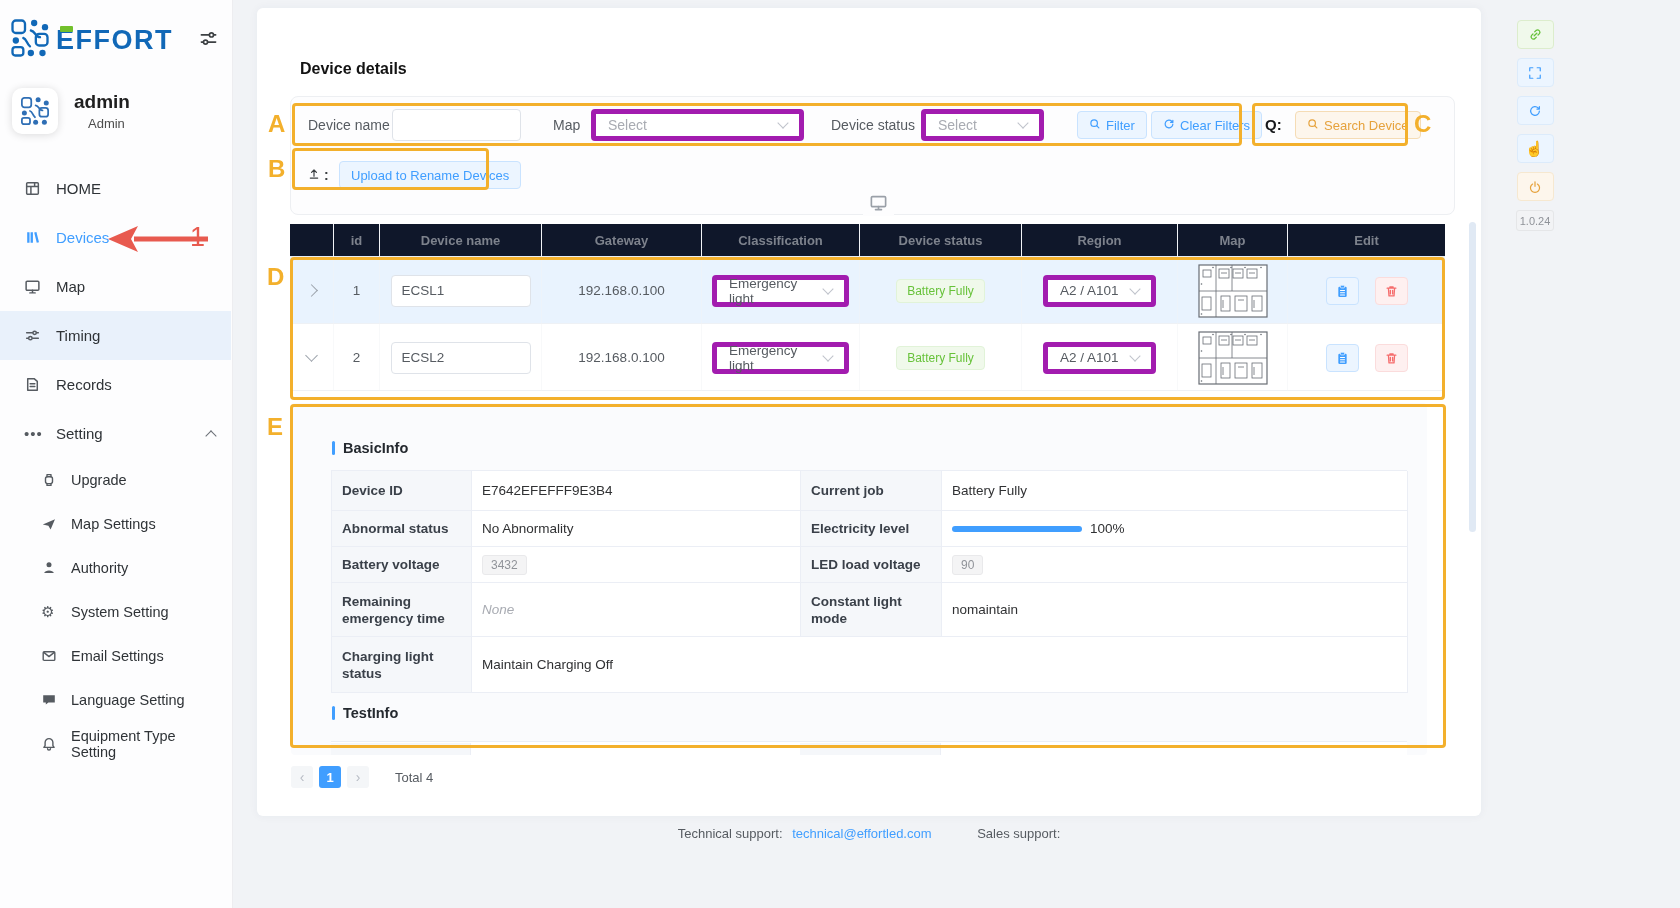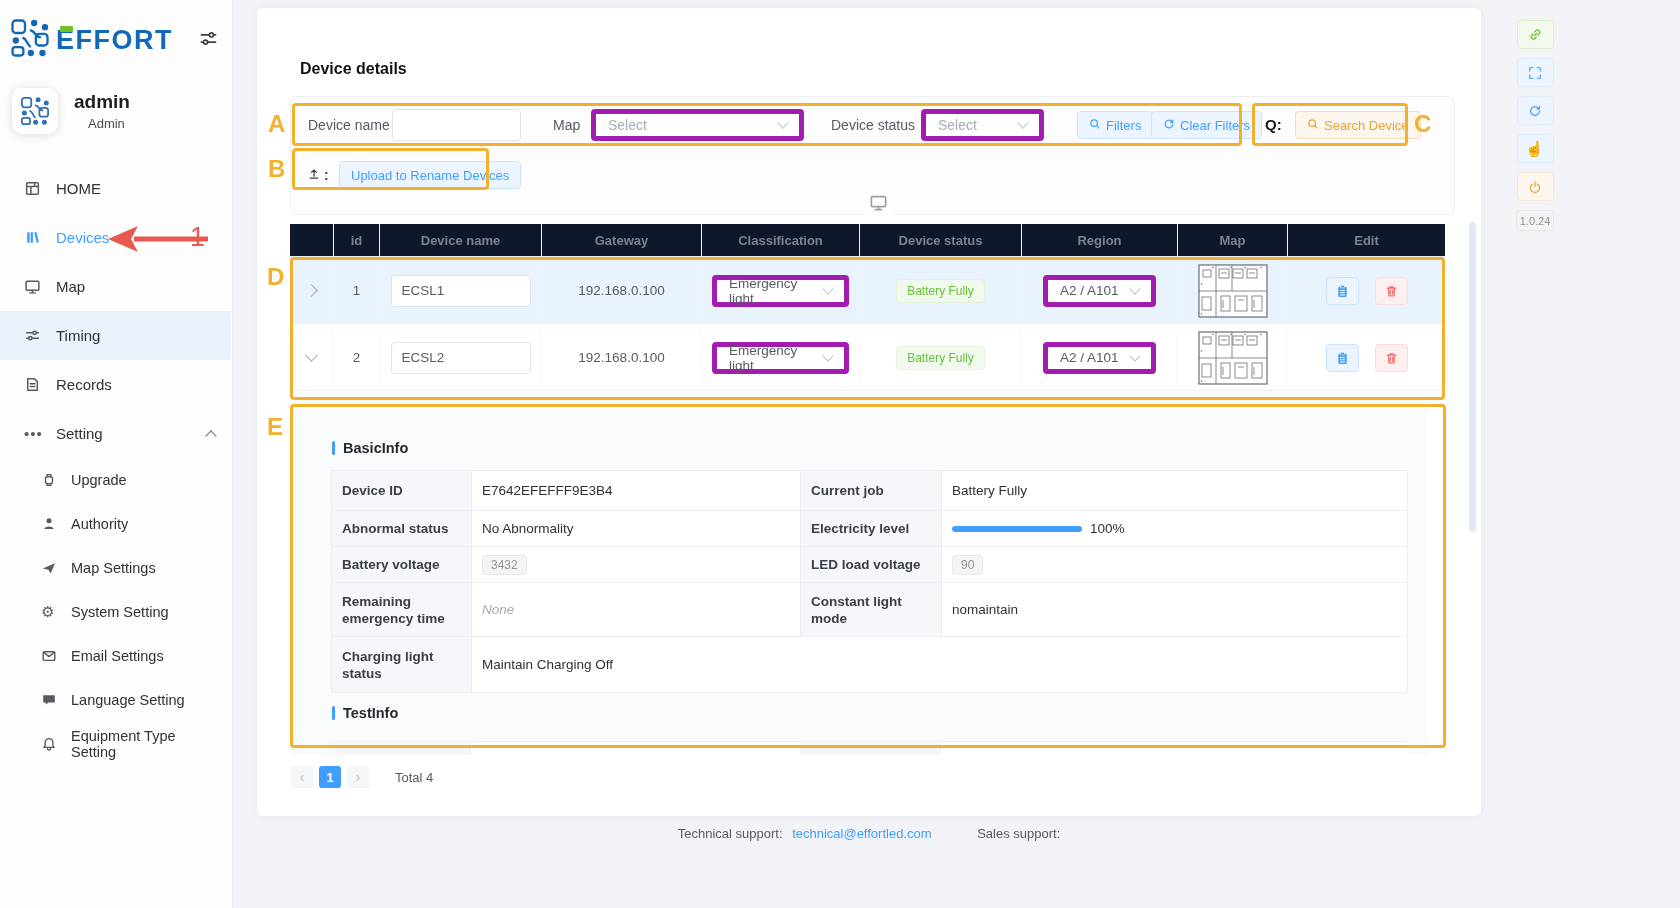--- a/index.html
+++ b/index.html
@@ -224,33 +224,33 @@
           <svg width="16" height="16" viewBox="0 0 16 16">
               <rect class="ic" x="4.5" y="4.8" width="7" height="6.8" rx="2"></rect>
               <path class="ic" d="M6 4.8V2.6h4v2.2M6 11.6v1.8h4v-1.8"></path>
             </svg>
         </span>
         <span>Upgrade</span>
       </div>
       <div class="sub-item">
         <span class="mi">
           <svg width="16" height="16" viewBox="0 0 16 16">
+              <path d="M1.8 8.4L14 3.2 9.6 13.4 7.4 9.8 1.8 8.4z" fill="currentColor" stroke="none"></path>
+            </svg>
+        </span>
+        <span>Map Settings</span>
+      </div>
+      <div class="sub-item">
+        <span class="mi">
+          <svg width="16" height="16" viewBox="0 0 16 16">
               <circle cx="8" cy="4.8" r="2.5" fill="currentColor" stroke="none"></circle>
               <path d="M3.2 13c.6-3.4 9-3.4 9.6 0z" fill="currentColor" stroke="none"></path>
             </svg>
         </span>
         <span>Authority</span>
-      </div>
-      <div class="sub-item">
-        <span class="mi">
-          <svg width="16" height="16" viewBox="0 0 16 16">
-              <path d="M1.8 8.4L14 3.2 9.6 13.4 7.4 9.8 1.8 8.4z" fill="currentColor" stroke="none"></path>
-            </svg>
-        </span>
-        <span>Map Settings</span>
       </div>
       <div class="sub-item">
         <span class="mi" style="font-size:15px; line-height:1;">⚙</span>
         <span>System Setting</span>
       </div>
       <div class="sub-item">
         <span class="mi">
           <svg width="16" height="16" viewBox="0 0 16 16">
               <rect class="ic" x="2.2" y="3.8" width="11.6" height="8.6" rx="1"></rect>
               <path class="ic" d="M2.8 4.4L8 8.6l5.2-4.2"></path>
@@ -292,21 +292,21 @@
       <span class="fp-abs fl-label" style="left:540px; top:12px;">Device status</span>
       <div class="fp-abs sel" style="left:630px; top:12px; width:123px;">
         <span class="ph">Select</span>
         <span class="chev"></span>
       </div>
       <button class="fp-abs btn btn-lightblue" style="left:786px; top:14px;">
         <span><svg width="12" height="12" viewBox="0 0 14 14">
               <circle class="ic" cx="6" cy="6" r="3.8"></circle>
               <path class="ic" d="M8.9 8.9l2.6 2.6"></path>
             </svg></span>
-        <span>Filters</span>
+        <span>Filter</span>
       </button>
       <button class="fp-abs btn btn-lightblue" style="left:860px; top:14px;">
         <span><svg width="12" height="12" viewBox="0 0 14 14">
               <path class="ic" d="M11.5 7a4.5 4.5 0 11-1.3-3.2M11.5 2.6v2.6H8.9"></path>
             </svg></span>
         <span>Clear Filters</span>
       </button>
       <span class="fp-abs q-label" style="left:974px; top:14px;">Q:</span>
       <button class="fp-abs btn btn-orange" style="left:1004px; top:14px;">
         <span><svg width="12" height="12" viewBox="0 0 14 14">

